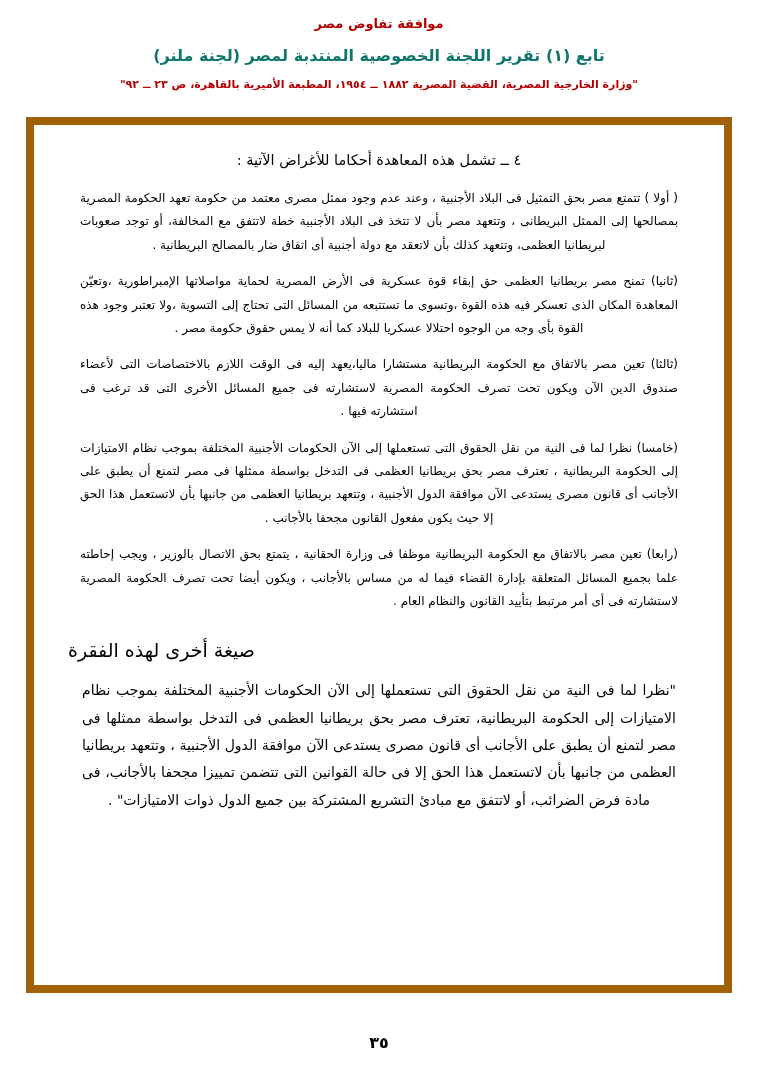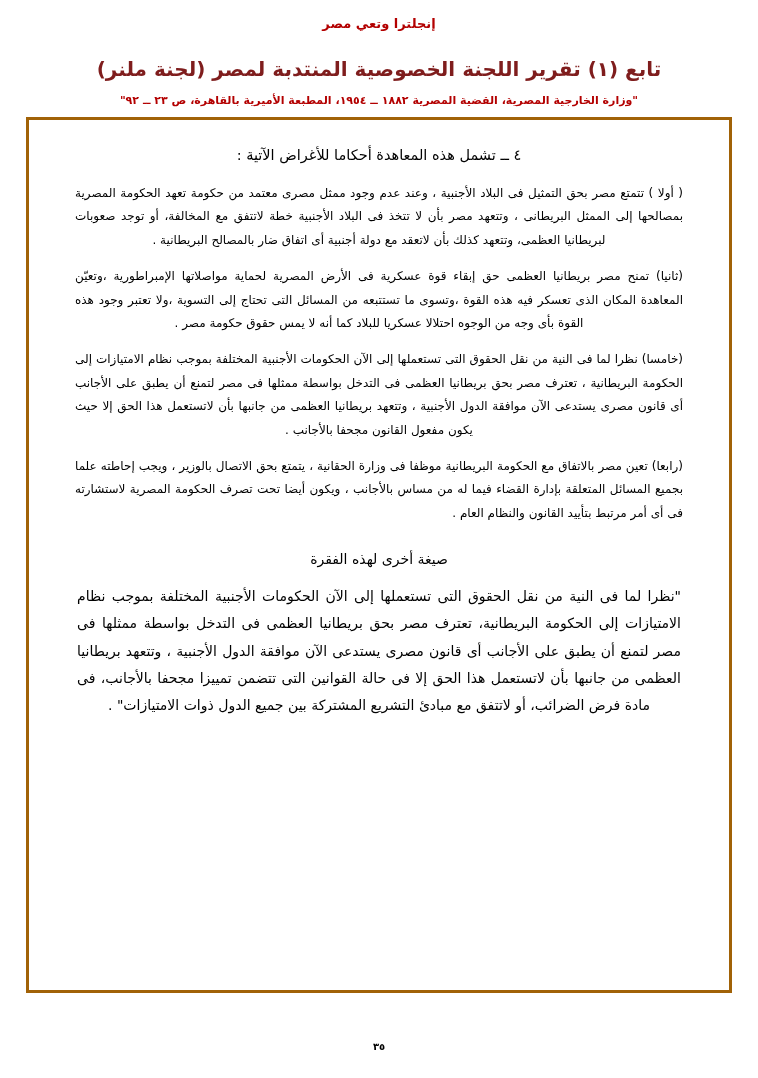--- a/index.html
+++ b/index.html
@@ -26,40 +26,40 @@
     padding-top: 14px;
   }
   .header .book-title {
     font-size: 13px;
     font-weight: bold;
     color: #b30000;
     letter-spacing: 0px;
     line-height: 1.5;
   }
   .header .doc-title {
-    font-size: 20px;
+    font-size: 16px;
     font-weight: bold;
-    color: #7f1d1d;
-    margin-top: 20px;
+    color: #0f766e;
+    margin-top: 10px;
     line-height: 1.5;
   }
   .header .source-note {
     font-size: 11px;
     font-weight: bold;
     color: #b30000;
     margin-top: 9px;
     line-height: 1.5;
   }
   .frame {
     position: absolute;
     top: 117px;
     right: 26px;
     left: 26px;
     bottom: 85px;
-    border: 3px solid #a16207;
+    border: 8px solid #a16207;
     box-sizing: border-box;
     background: #ffffff;
   }
   .content {
     padding: 22px 34px 10px 34px;
     box-sizing: border-box;
     height: 100%;
     overflow: hidden;
   }
   .intro-line {
@@ -75,63 +75,64 @@
     text-align: justify;
     text-align-last: center;
     direction: rtl;
     margin: 0 0 13px 0;
     padding: 0 12px;
   }
   .para.last-right {
     text-align-last: right;
   }
   .subheading {
-    text-align: center;
-    font-size: 14px;
+    text-align: left;
+    font-size: 19px;
     margin: 26px 0 16px 0;
     direction: rtl;
   }
   .quote-para {
     font-size: 14px;
     line-height: 1.95;
     text-align: justify;
     text-align-last: center;
     direction: rtl;
     margin: 0;
     padding: 0 14px;
   }
   .page-number {
     position: absolute;
     bottom: 26px;
     left: 0;
     right: 0;
     text-align: center;
-    font-size: 10px;
+    font-size: 16px;
     font-weight: bold;
     color: #000000;
   }
 </style>
 </head>
 <body>
 
 <div class="page">
 
   <div class="header">
-    <div class="book-title">إنجلترا وتعي مصر</div>
+    <div class="book-title">موافقة تفاوض مصر</div>
     <div class="doc-title">تابع (١) تقرير اللجنة الخصوصية المنتدبة لمصر (لجنة ملنر)</div>
     <div class="source-note">"وزارة الخارجية المصرية، القضية المصرية ١٨٨٢ ــ ١٩٥٤، المطبعة الأميرية بالقاهرة، ص ٢٣ ــ ٩٢"</div>
   </div>
 
   <div class="frame">
     <div class="content">
 
       <div class="intro-line">٤ ــ تشمل هذه المعاهدة أحكاما للأغراض الآتية :</div>
 
       <p class="para">( أولا ) تتمتع مصر بحق التمثيل فى البلاد الأجنبية ، وعند عدم وجود ممثل مصرى معتمد من حكومة تعهد الحكومة المصرية بمصالحها إلى الممثل البريطانى ، وتتعهد مصر بأن لا تتخذ فى البلاد الأجنبية خطة لاتتفق مع المخالفة، أو توجد صعوبات لبريطانيا العظمى، وتتعهد كذلك بأن لاتعقد مع دولة أجنبية أى اتفاق ضار بالمصالح البريطانية .</p>
       <p class="para">(ثانيا) تمنح مصر بريطانيا العظمى حق إبقاء قوة عسكرية فى الأرض المصرية لحماية مواصلاتها الإمبراطورية ،وتعيّن المعاهدة المكان الذى تعسكر فيه هذه القوة ،وتسوى ما تستتبعه من المسائل التى تحتاج إلى التسوية ،ولا تعتبر وجود هذه القوة بأى وجه من الوجوه احتلالا عسكريا للبلاد كما أنه لا يمس حقوق حكومة مصر .</p>
+      <p class="para">(ثالثا) تعين مصر بالاتفاق مع الحكومة البريطانية مستشارا ماليا،يعهد إليه فى الوقت اللازم بالاختصاصات التى لأعضاء صندوق الدين الآن ويكون تحت تصرف الحكومة المصرية لاستشارته فى جميع المسائل الأخرى التى قد ترغب فى استشارته فيها .</p>
       <p class="para">(خامسا) نظرا لما فى النية من نقل الحقوق التى تستعملها إلى الآن الحكومات الأجنبية المختلفة بموجب نظام الامتيازات إلى الحكومة البريطانية ، تعترف مصر بحق بريطانيا العظمى فى التدخل بواسطة ممثلها فى مصر لتمنع أن يطبق على الأجانب أى قانون مصرى يستدعى الآن موافقة الدول الأجنبية ، وتتعهد بريطانيا العظمى من جانبها بأن لاتستعمل هذا الحق إلا حيث يكون مفعول القانون مجحفا بالأجانب .</p>
       <p class="para last-right">(رابعا) تعين مصر بالاتفاق مع الحكومة البريطانية موظفا فى وزارة الحقانية ، يتمتع بحق الاتصال بالوزير ، ويجب إحاطته علما بجميع المسائل المتعلقة بإدارة القضاء فيما له من مساس بالأجانب ، ويكون أيضا تحت تصرف الحكومة المصرية لاستشارته فى أى أمر مرتبط بتأييد القانون والنظام العام .</p>
 
       <div class="subheading">صيغة أخرى لهذه الفقرة</div>
 
       <p class="quote-para">"نظرا لما فى النية من نقل الحقوق التى تستعملها إلى الآن الحكومات الأجنبية المختلفة بموجب نظام الامتيازات إلى الحكومة البريطانية، تعترف مصر بحق بريطانيا العظمى فى التدخل بواسطة ممثلها فى مصر لتمنع أن يطبق على الأجانب أى قانون مصرى يستدعى الآن موافقة الدول الأجنبية ، وتتعهد بريطانيا العظمى من جانبها بأن لاتستعمل هذا الحق إلا فى حالة القوانين التى تتضمن تمييزا مجحفا بالأجانب، فى مادة فرض الضرائب، أو لاتتفق مع مبادئ التشريع المشتركة بين جميع الدول ذوات الامتيازات" .</p>
 
     </div>
   </div>
 

